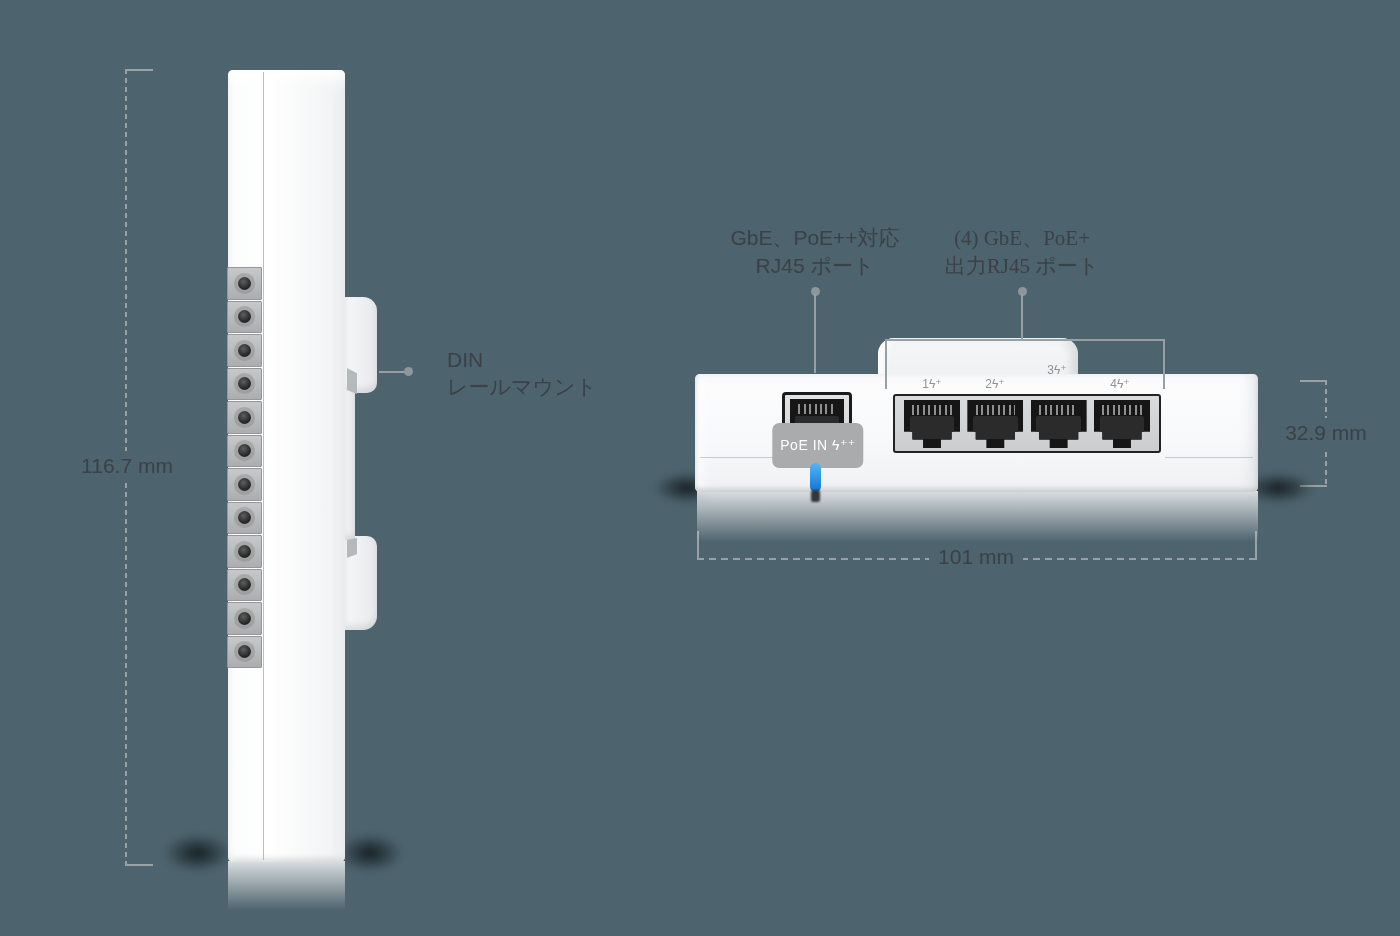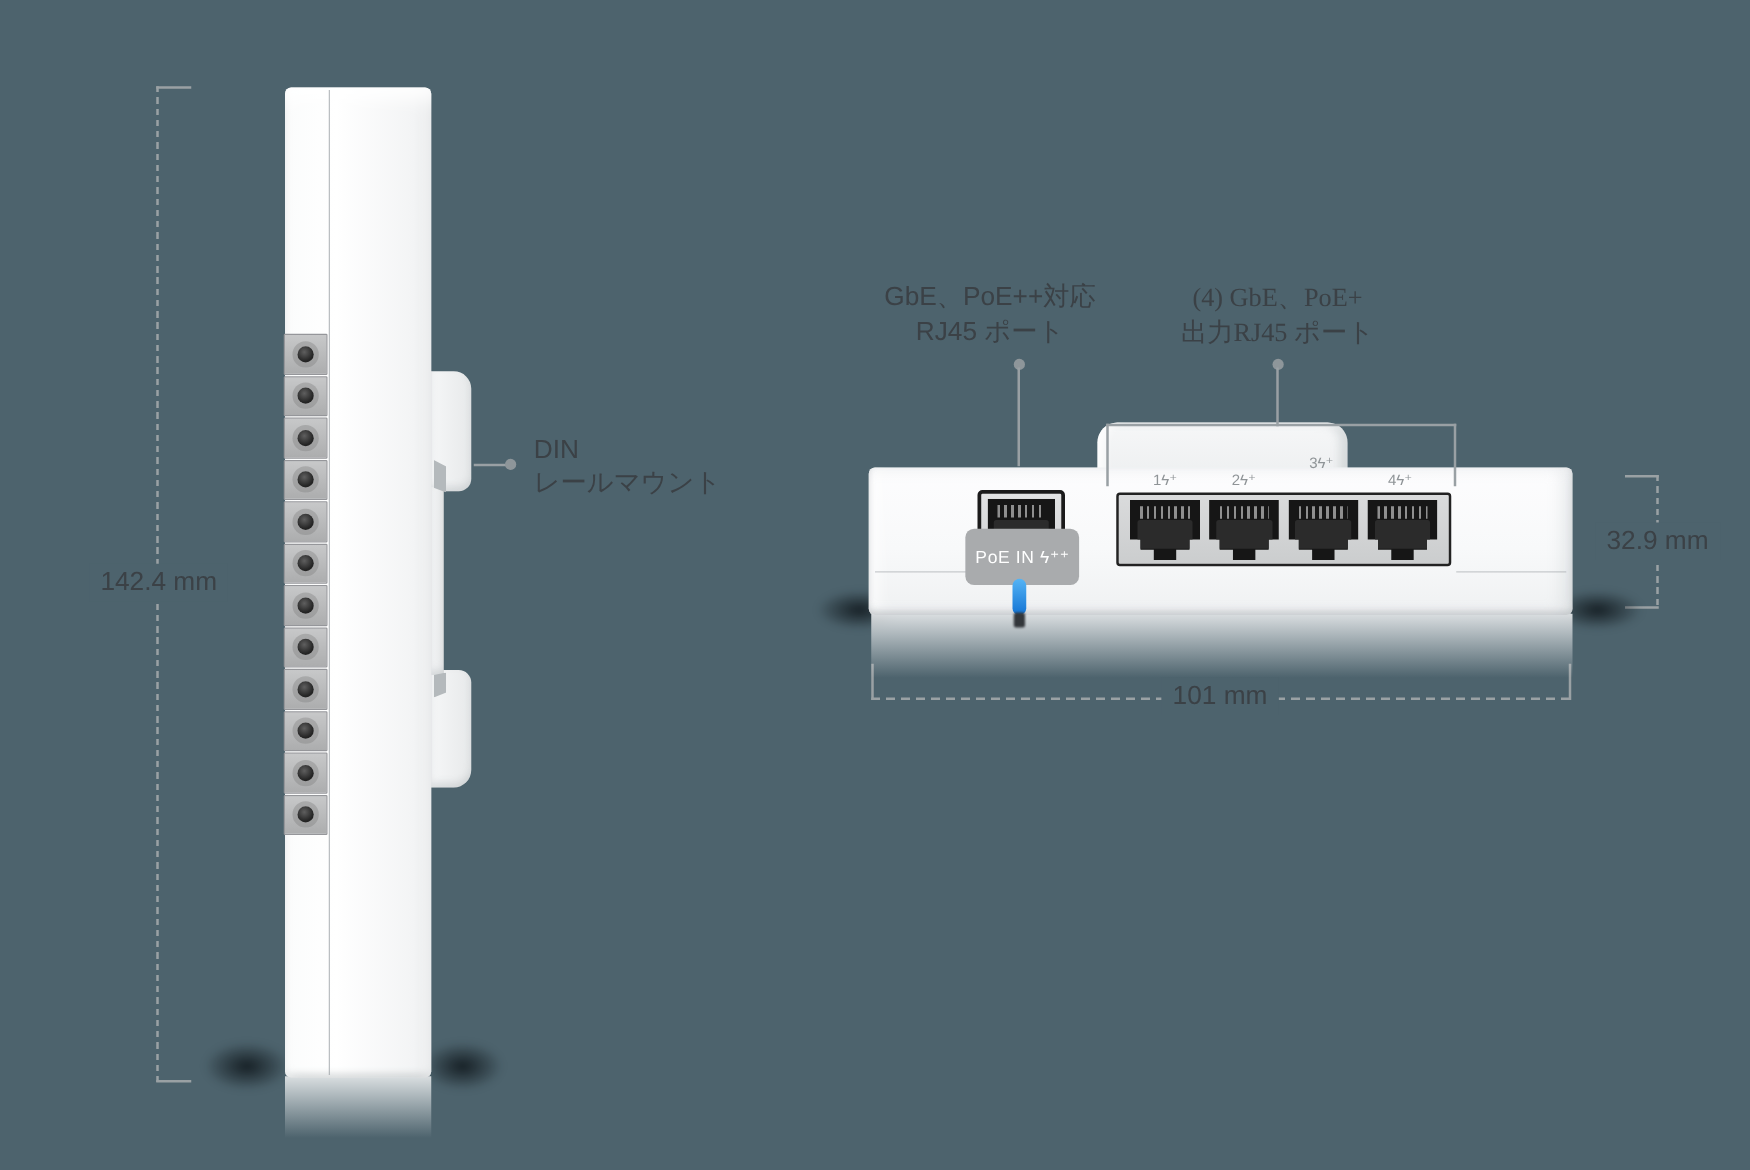--- a/index.html
+++ b/index.html
@@ -121,25 +121,25 @@
         <div class="side-dot"></div>
       </div>
       <div class="side-square">
         <div class="side-dot"></div>
       </div>
     </div>
 
   <div class="abs dash-v" style="left:125px;top:69px;height:797px;"></div>
   <div class="abs cap-h" style="left:125px;top:69px;width:28px;"></div>
   <div class="abs cap-h" style="left:125px;top:864px;width:28px;"></div>
-  <div class="abs dim-text" style="left:127px;top:466px;">142.4 mm</div>
+  <div class="abs dim-text" style="left:127px;top:466px;">116.7 mm</div>
 
   <div class="abs leader-h" style="left:379px;top:371px;width:26px;"></div>
   <div class="abs leader-dot" style="left:404px;top:367px;"></div>
-  <div class="abs din-text" style="left:427px;top:346px;">
+  <div class="abs din-text" style="left:447px;top:346px;">
     <div>DIN</div>
     <div>レールマウント</div>
   </div>
 
   <div class="abs blob" style="left:640px;top:466px;width:95px;height:44px;"></div>
   <div class="abs blob" style="left:1228px;top:466px;width:100px;height:44px;"></div>
 
   <div class="abs reflect" style="left:697px;top:491px;width:561px;height:64px;background:linear-gradient(180deg,rgba(226,229,231,.95),rgba(77,99,109,0) 80%);"></div>
 
   <div class="abs front-bump" style="left:878px;top:338px;width:200px;height:52px;"></div>
@@ -180,21 +180,21 @@
       <div class="abs port-label" style="left: 995px; top: 377px;">2ϟ⁺</div>
       <div class="abs port-label" style="left: 1057px; top: 363px;">3ϟ⁺</div>
       <div class="abs port-label" style="left: 1120px; top: 377px;">4ϟ⁺</div>
     </div>
 
   <div class="abs led" style="left:810px;top:463px;width:11px;height:29px;"></div>
   <div class="abs led-tip" style="left:811px;top:490px;width:9px;height:12px;"></div>
 
   <div class="abs leader-dot z-top" style="left:811px;top:287px;"></div>
   <div class="abs leader-v z-top" style="left:814px;top:294px;height:79px;"></div>
-  <div class="abs ann-text" style="left:792px;top:224px;">
+  <div class="abs ann-text" style="left:815px;top:224px;">
     <div>GbE、PoE++対応</div>
     <div>RJ45 ポート</div>
   </div>
 
   <div class="abs leader-dot z-top" style="left:1018px;top:287px;"></div>
   <div class="abs leader-v z-top" style="left:1021px;top:294px;height:47px;"></div>
   <div class="abs leader-h z-top" style="left:885px;top:339px;width:280px;"></div>
   <div class="abs leader-v z-top" style="left:885px;top:339px;height:50px;"></div>
   <div class="abs leader-v z-top" style="left:1163px;top:339px;height:50px;"></div>
   <div class="abs ann-text" style="left:1022px;top:224px;font-family:Liberation Serif, serif;">

